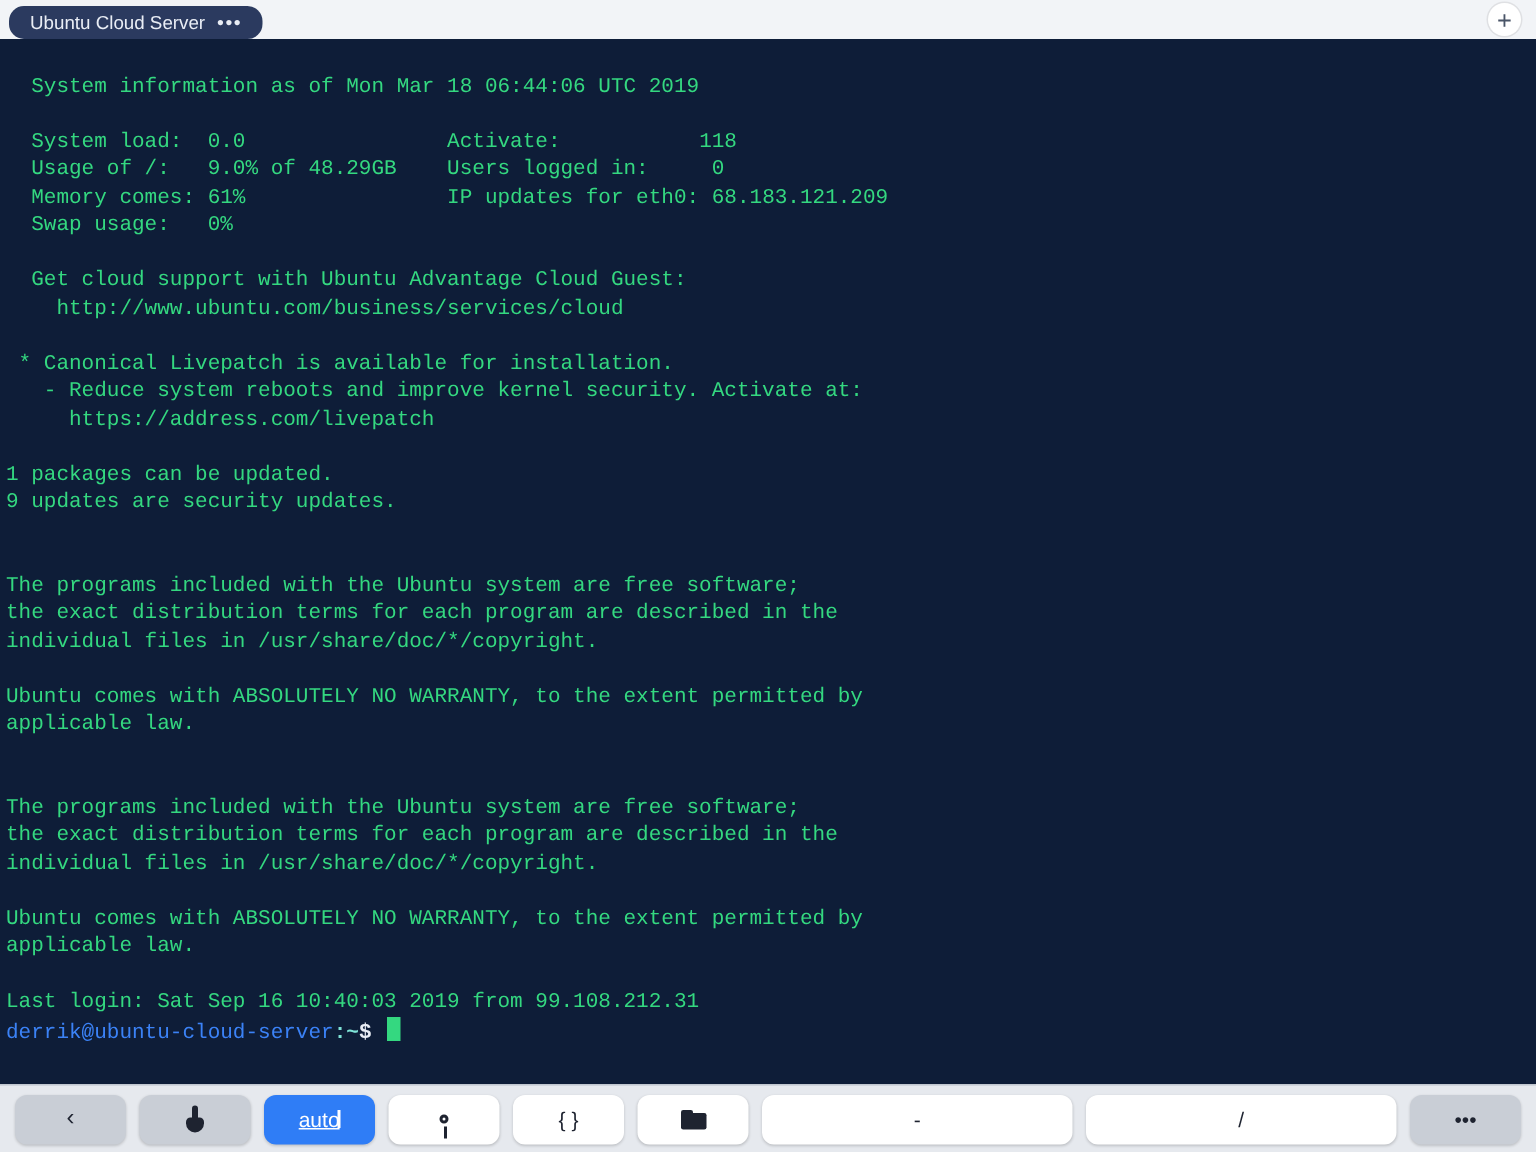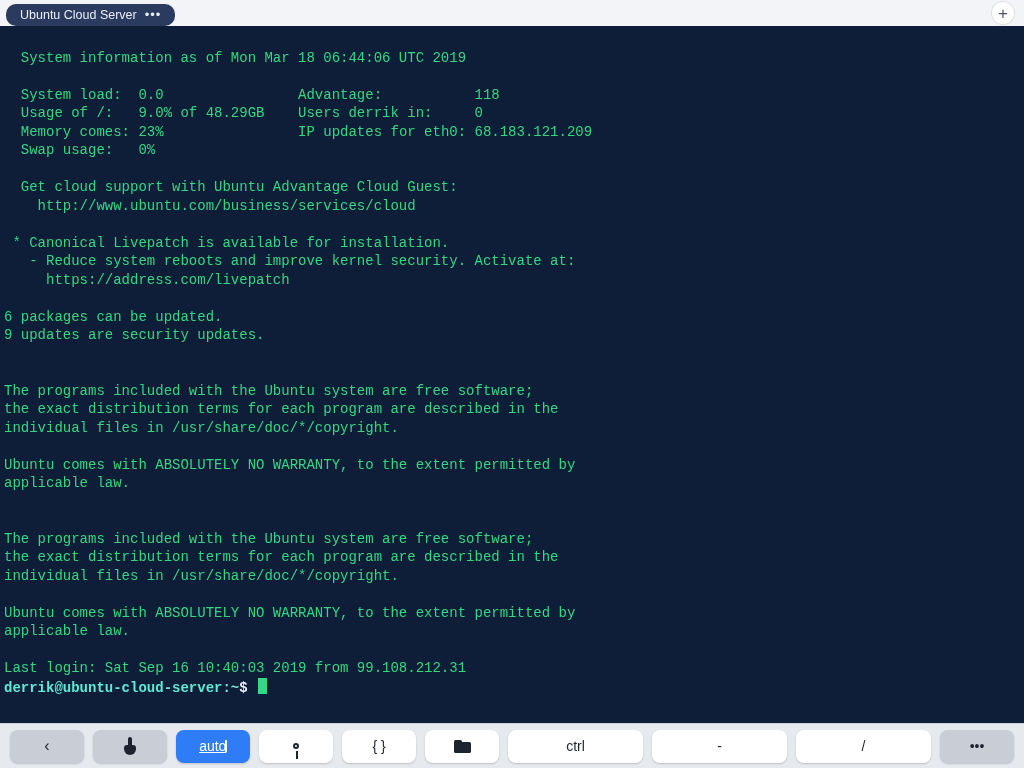--- a/index.html
+++ b/index.html
@@ -65,21 +65,21 @@
     font-size: 14px;
     line-height: 18.5px;
     white-space: pre;
     overflow: hidden;
     letter-spacing: 0px;
   }
   .prompt-line {
     color: #34d880;
     font-weight: bold;
   }
-  .prompt-host { color: #5eead4; font-weight: bold;}
+  .prompt-host { color: #3b82f6; font-weight: normal;}
   .prompt-path { color: #7fe3d7; font-weight: bold;}
   .prompt-dollar { color: #e9edf5; }
   .cursor-block {
     display: inline-block;
     width: 9px;
     height: 16px;
     background: #34d880;
     vertical-align: -2px;
     margin-left: 2px;
   }
@@ -153,33 +153,33 @@
     <span class="tab-dots">•••</span>
   </div>
   <div class="add-tab">
     <span>+</span>
   </div>
 </div>
 
 <div class="terminal">
 <span>  System information as of Mon Mar 18 06:44:06 UTC 2019</span>
 
-<span>  System load:  </span><span>0.0</span>                <span>Advantage:          </span> <span>118</span>
-<span>  Usage of /:   </span><span>9.0% of 48.29GB</span>    <span>Users derrik in:    </span> <span>0</span>
-<span>  Memory comes: </span><span>23%</span>                <span>IP updates for eth0: </span><span>68.183.121.209</span>
+<span>  System load:  </span><span>0.0</span>                <span>Activate:          </span> <span>118</span>
+<span>  Usage of /:   </span><span>9.0% of 48.29GB</span>    <span>Users logged in:    </span> <span>0</span>
+<span>  Memory comes: </span><span>61%</span>                <span>IP updates for eth0: </span><span>68.183.121.209</span>
 <span>  Swap usage:   </span><span>0%</span>
 
 <span>  Get cloud support with Ubuntu Advantage Cloud Guest:</span>
 <span>    http://www.ubuntu.com/business/services/cloud</span>
 
 <span> * Canonical Livepatch is available for installation.</span>
 <span>   - Reduce system reboots and improve kernel security. Activate at:</span>
 <span>     https://address.com/livepatch</span>
 
-<span>6 packages can be updated.</span>
+<span>1 packages can be updated.</span>
 <span>9 updates are security updates.</span>
 
 
 <span>The programs included with the Ubuntu system are free software;</span>
 <span>the exact distribution terms for each program are described in the</span>
 <span>individual files in /usr/share/doc/*/copyright.</span>
 
 <span>Ubuntu comes with ABSOLUTELY NO WARRANTY, to the extent permitted by</span>
 <span>applicable law.</span>
 
@@ -209,23 +209,20 @@
   <div class="tbtn white narrow">
     <span class="key-icon"></span>
   </div>
   <div class="tbtn white narrow">
     <span>{ }</span>
   </div>
   <div class="tbtn white narrow">
     <span class="folder-icon"></span>
   </div>
   <div class="tbtn white">
-    <span>ctrl</span>
-  </div>
-  <div class="tbtn white">
     <span>-</span>
   </div>
   <div class="tbtn white">
     <span>/</span>
   </div>
   <div class="tbtn gray narrow">
     <span>•••</span>
   </div>
 </div>
 

